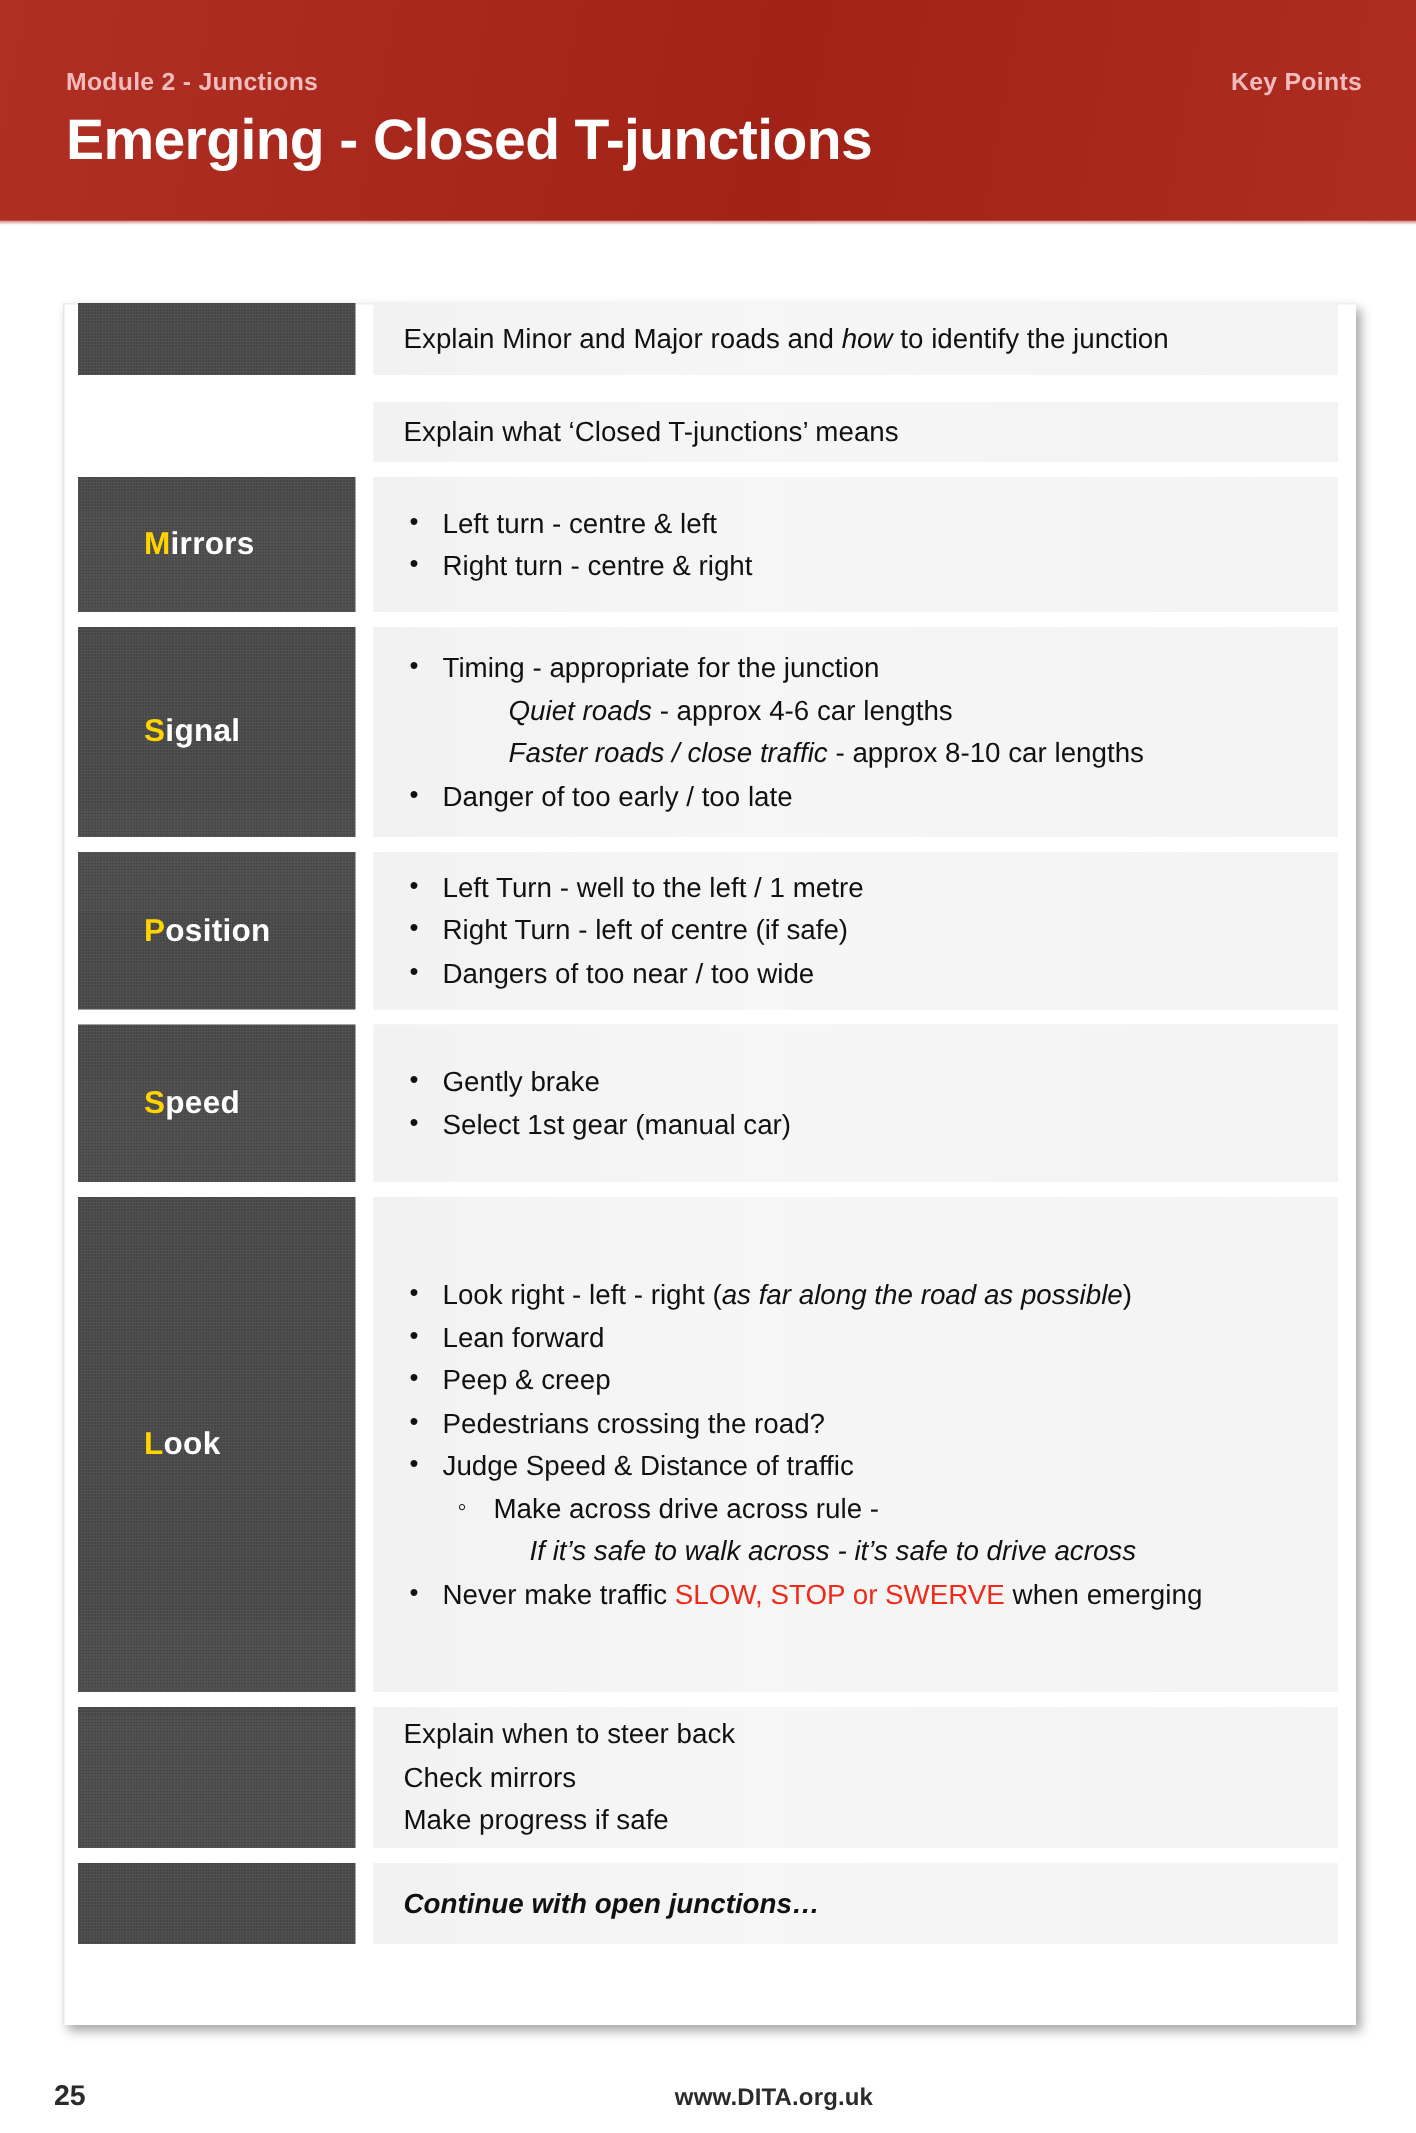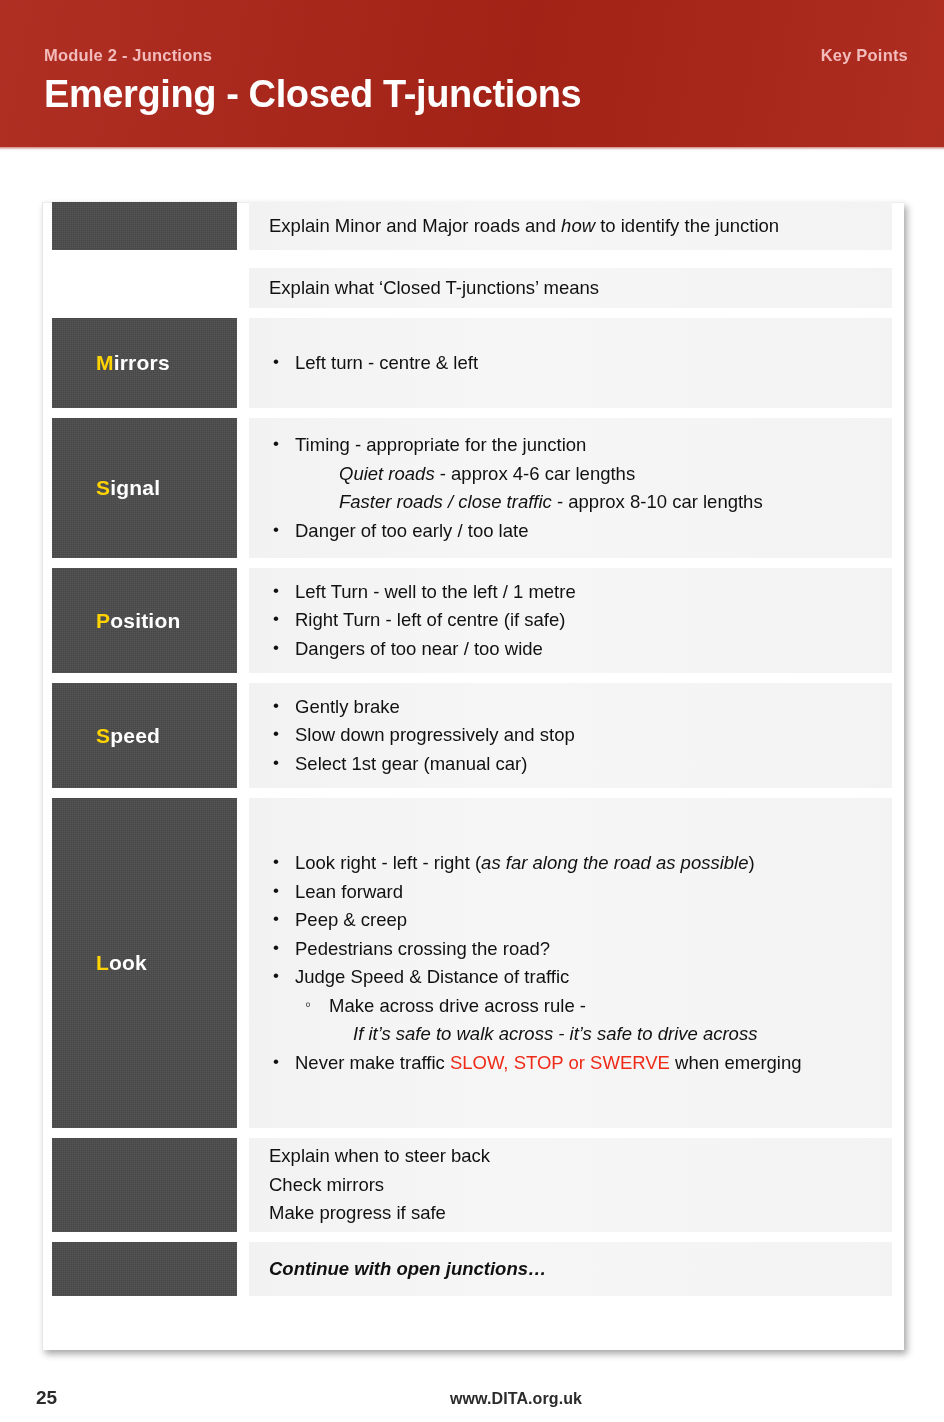--- a/index.html
+++ b/index.html
@@ -165,20 +165,21 @@
             <div class="line plain">Explain what ‘Closed T-junctions’ means</div>
           </div>
         </div>
         <div class="row" style="height: 90px;">
           <div class="label-box">
             <span class="first">M</span>
             <span>irrors</span>
           </div>
           <div class="content">
             <div class="line bullet">Left turn - centre &amp; left</div>
+            <div class="line bullet">Right turn - centre &amp; right</div>
           </div>
         </div>
         <div class="row" style="height: 140px;">
           <div class="label-box">
             <span class="first">S</span>
             <span>ignal</span>
           </div>
           <div class="content">
             <div class="line bullet">Timing - appropriate for the junction</div>
             <div class="line indent"><i>Quiet roads</i> - approx 4-6 car lengths</div>
@@ -197,21 +198,20 @@
             <div class="line bullet">Dangers of too near / too wide</div>
           </div>
         </div>
         <div class="row" style="height: 105px;">
           <div class="label-box">
             <span class="first">S</span>
             <span>peed</span>
           </div>
           <div class="content">
             <div class="line bullet">Gently brake</div>
-            <div class="line bullet">Slow down progressively and stop</div>
             <div class="line bullet">Select 1st gear (manual car)</div>
           </div>
         </div>
         <div class="row" style="height: 330px;">
           <div class="label-box">
             <span class="first">L</span>
             <span>ook</span>
           </div>
           <div class="content">
             <div class="line bullet">Look right - left - right (<i>as far along the road as possible</i>)</div>

